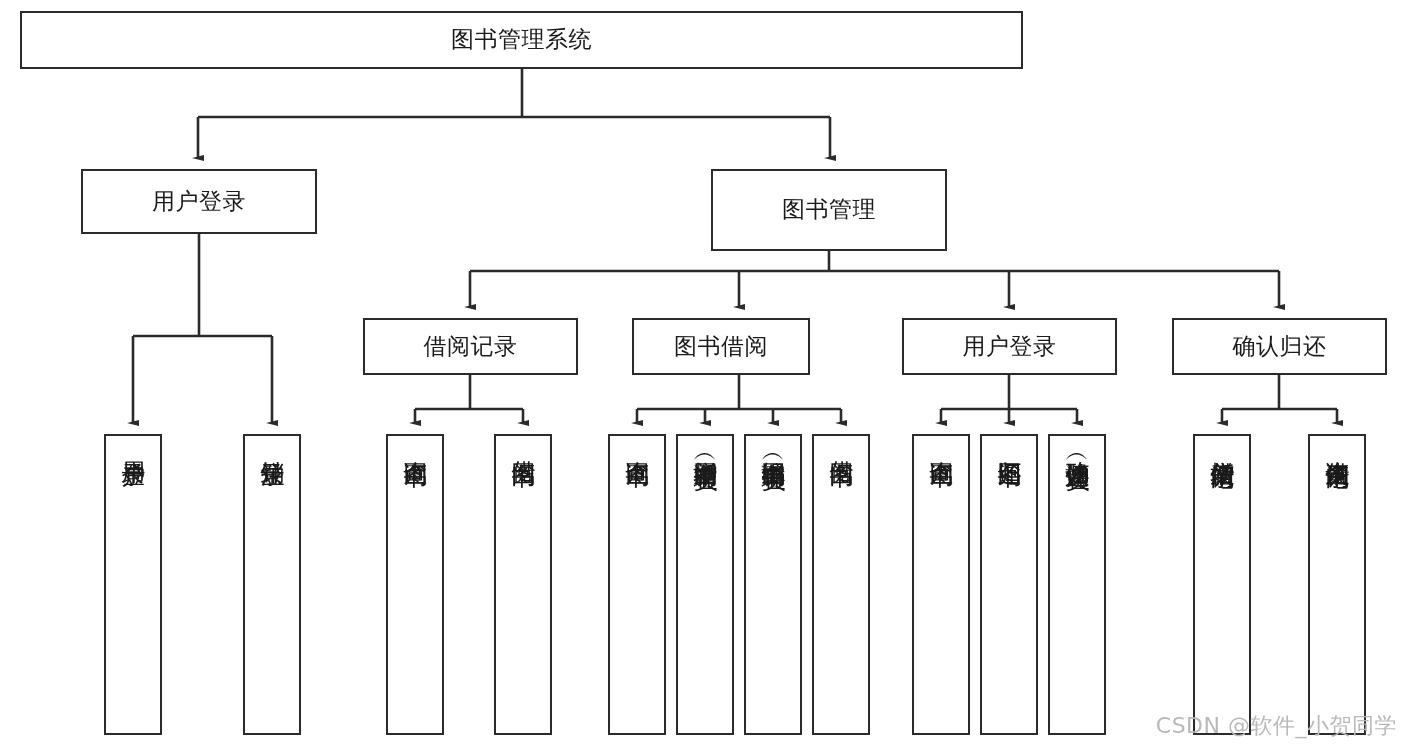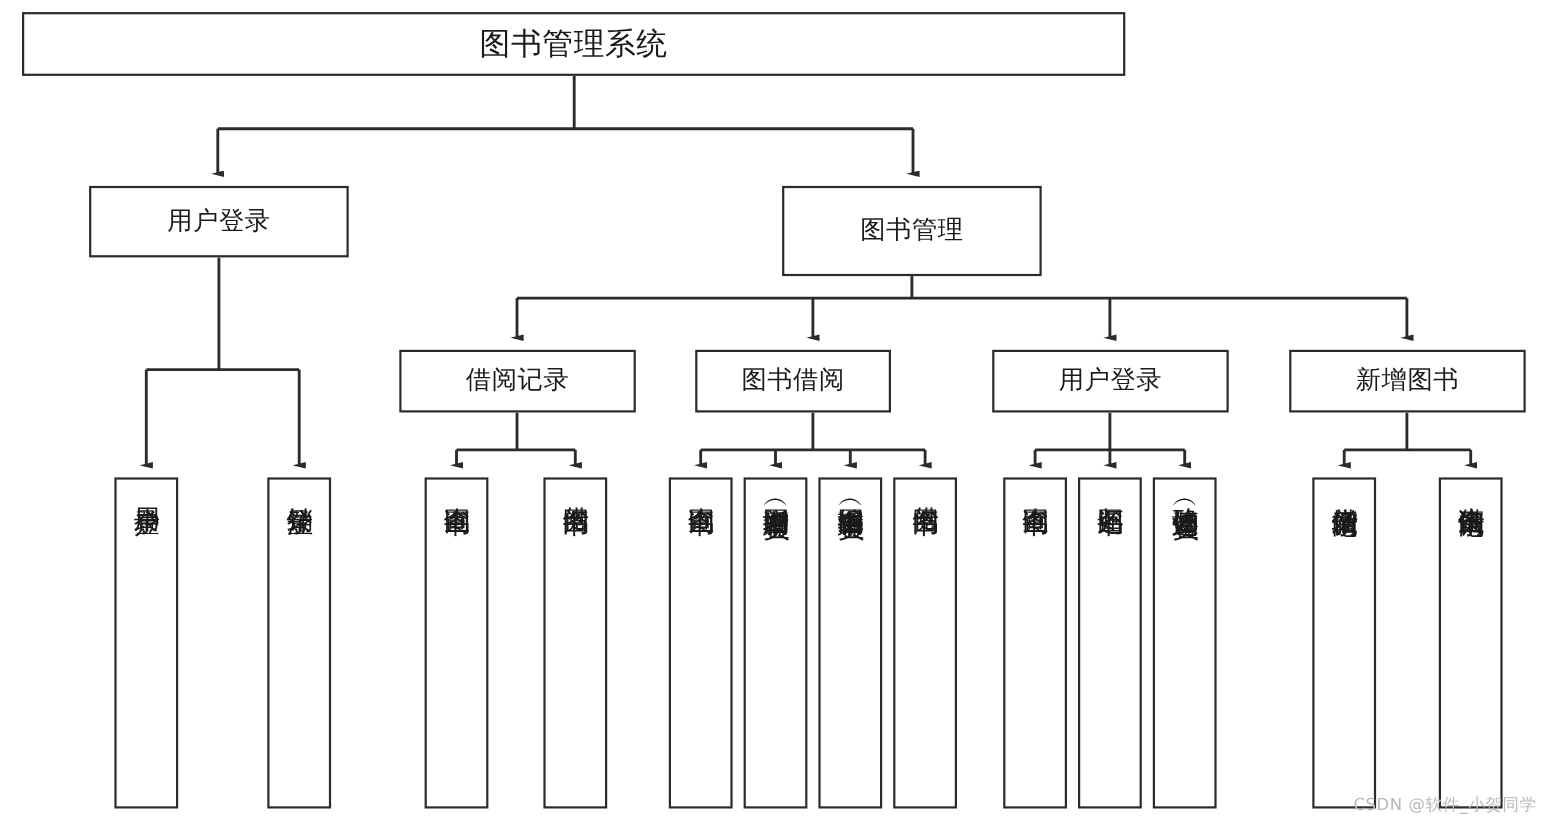--- a/index.html
+++ b/index.html
@@ -40,21 +40,21 @@
     display: block;
     text-align: center;
     line-height: 1.18;
     white-space: pre;
   }
   .node.horizontal .label {
     font-size: 23px;
     letter-spacing: 0.5px;
   }
   .node.root .label {
-    font-size: 28px;
+    font-size: 23px;
   }
   .node.vertical {
     align-items: flex-start;
     justify-content: center;
     padding-top: 6px;
   }
   .node.vertical .label {
     writing-mode: vertical-rl;
     text-orientation: upright;
     font-size: 24px;
@@ -63,21 +63,21 @@
     white-space: nowrap;
     max-height: 280px;
   }
   .node.vertical.tall .label {
     max-height: 292px;
   }
   #watermark {
     position: absolute;
     right: 8px;
     bottom: 6px;
-    font-size: 15px;
+    font-size: 22px;
     color: #b9b9b9;
     letter-spacing: 0.5px;
     white-space: nowrap;
   }
 </style>
 </head>
 <body>
 
 <div id="diagram-root">
 
@@ -145,21 +145,21 @@
   <div class="node horizontal" style="left:363px; top:318px; width:215px; height:57px;">
     <span class="label">借阅记录</span>
   </div>
   <div class="node horizontal" style="left:632px; top:318px; width:178px; height:57px;">
     <span class="label">图书借阅</span>
   </div>
   <div class="node horizontal" style="left:902px; top:318px; width:215px; height:57px;">
     <span class="label">用户登录</span>
   </div>
   <div class="node horizontal" style="left:1172px; top:318px; width:215px; height:57px;">
-    <span class="label">新增图书</span>
+    <span class="label">确认归还</span>
   </div>
 
   <div class="node vertical" style="left:104px; top:434px; width:58px; height:301px;">
     <span class="label">用户登录</span>
   </div>
   <div class="node vertical" style="left:243px; top:434px; width:58px; height:301px;">
     <span class="label">注销登录</span>
   </div>
 
   <div class="node vertical" style="left:386px; top:434px; width:58px; height:301px;">

